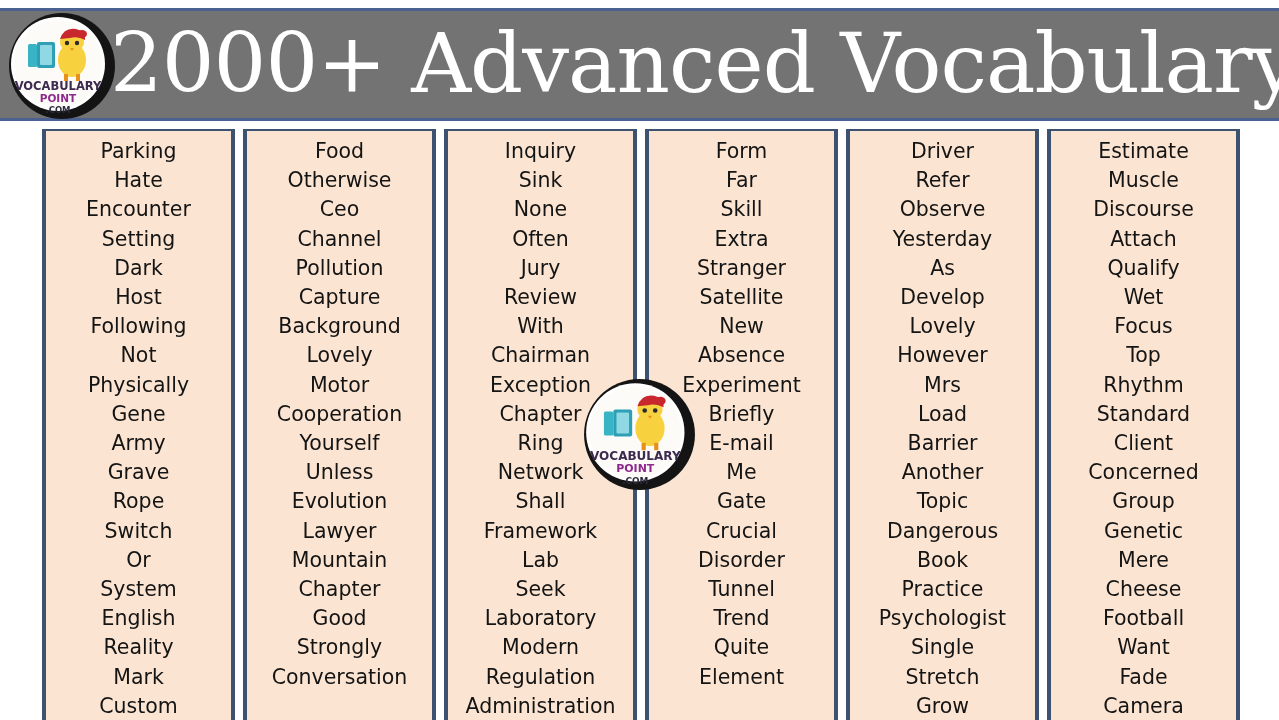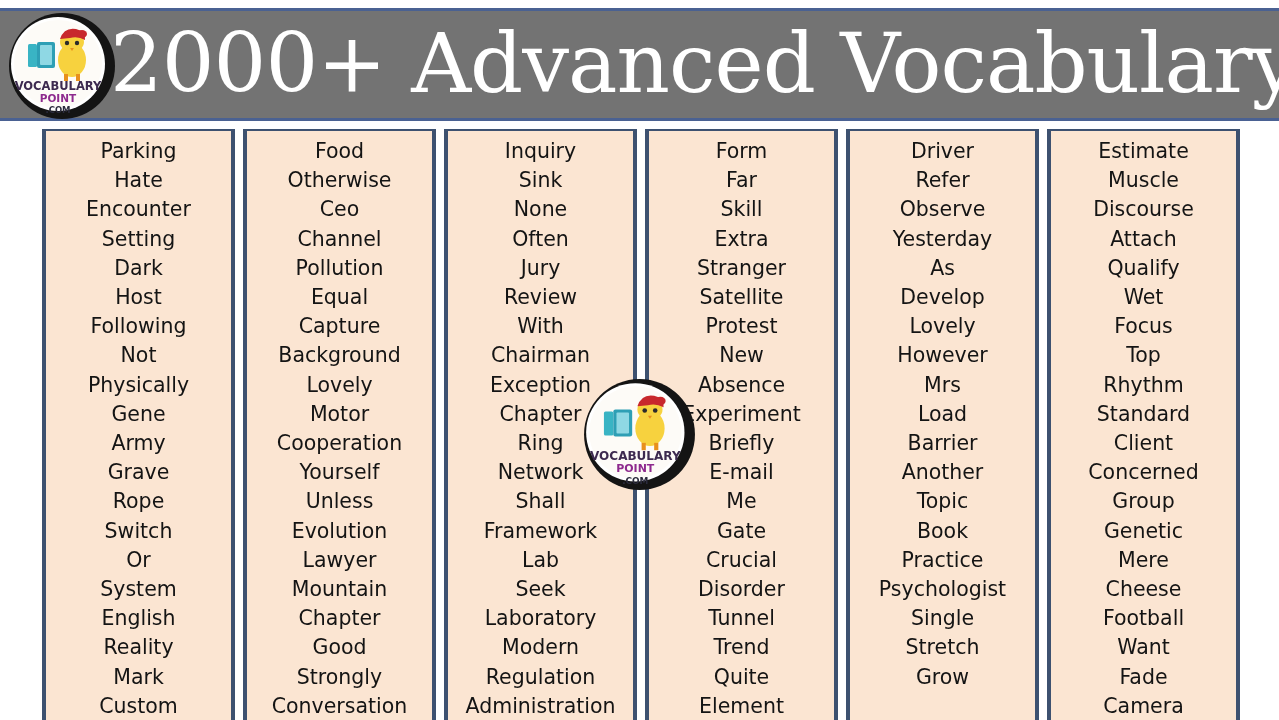--- a/index.html
+++ b/index.html
@@ -186,21 +186,20 @@
         <div class="word-item">Reality</div>
         <div class="word-item">Mark</div>
         <div class="word-item">Custom</div>
       </div>
       <div class="word-column">
         <div class="word-item">Food</div>
         <div class="word-item">Otherwise</div>
         <div class="word-item">Ceo</div>
         <div class="word-item">Channel</div>
         <div class="word-item">Pollution</div>
-        <div class="word-item">Equal</div>
         <div class="word-item">Capture</div>
         <div class="word-item">Background</div>
         <div class="word-item">Lovely</div>
         <div class="word-item">Motor</div>
         <div class="word-item">Cooperation</div>
         <div class="word-item">Yourself</div>
         <div class="word-item">Unless</div>
         <div class="word-item">Evolution</div>
         <div class="word-item">Lawyer</div>
         <div class="word-item">Mountain</div>
@@ -231,21 +230,20 @@
         <div class="word-item">Regulation</div>
         <div class="word-item">Administration</div>
       </div>
       <div class="word-column">
         <div class="word-item">Form</div>
         <div class="word-item">Far</div>
         <div class="word-item">Skill</div>
         <div class="word-item">Extra</div>
         <div class="word-item">Stranger</div>
         <div class="word-item">Satellite</div>
-        <div class="word-item">Protest</div>
         <div class="word-item">New</div>
         <div class="word-item">Absence</div>
         <div class="word-item">Experiment</div>
         <div class="word-item">Briefly</div>
         <div class="word-item">E-mail</div>
         <div class="word-item">Me</div>
         <div class="word-item">Gate</div>
         <div class="word-item">Crucial</div>
         <div class="word-item">Disorder</div>
         <div class="word-item">Tunnel</div>
@@ -260,20 +258,21 @@
         <div class="word-item">Yesterday</div>
         <div class="word-item">As</div>
         <div class="word-item">Develop</div>
         <div class="word-item">Lovely</div>
         <div class="word-item">However</div>
         <div class="word-item">Mrs</div>
         <div class="word-item">Load</div>
         <div class="word-item">Barrier</div>
         <div class="word-item">Another</div>
         <div class="word-item">Topic</div>
+        <div class="word-item">Dangerous</div>
         <div class="word-item">Book</div>
         <div class="word-item">Practice</div>
         <div class="word-item">Psychologist</div>
         <div class="word-item">Single</div>
         <div class="word-item">Stretch</div>
         <div class="word-item">Grow</div>
       </div>
       <div class="word-column">
         <div class="word-item">Estimate</div>
         <div class="word-item">Muscle</div>

